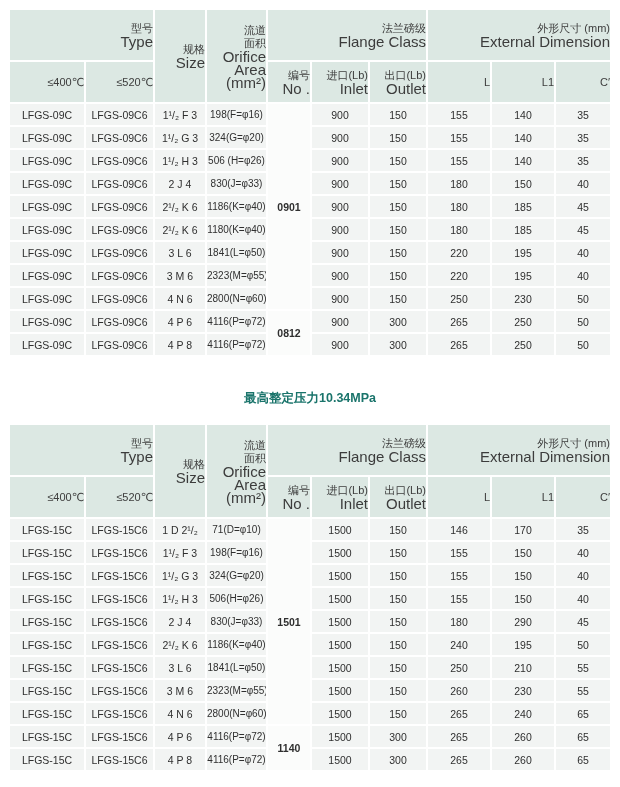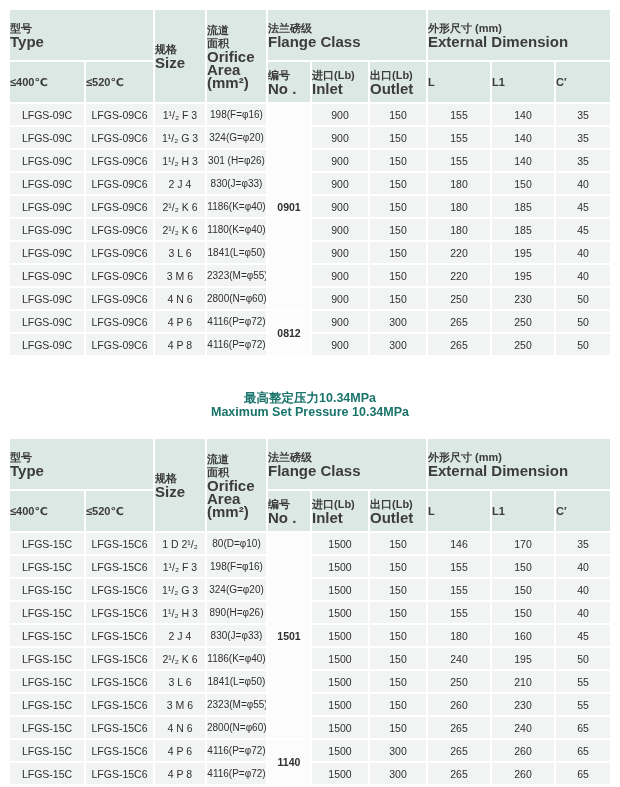--- a/index.html
+++ b/index.html
@@ -25,22 +25,22 @@
     border-spacing:2px;
     background:var(--grid);
   }
   .spec-table col.c0{width:74px}.spec-table col.c1{width:67px}
   .spec-table col.c2{width:50px}.spec-table col.c3{width:59px}
   .spec-table col.c4{width:42px}.spec-table col.c5{width:56px}
   .spec-table col.c6{width:56px}.spec-table col.c7{width:62px}
   .spec-table col.c8{width:62px}.spec-table col.c9{width:54px}
   .spec-table th{
     background:var(--header-bg);
-    font-weight:700;
-    text-align:left;
+    font-weight:400;
+    text-align:right;
     vertical-align:middle;
     color:#3c3c3c;
     padding:2px 0;
   }
   .spec-table thead tr.h1 th{height:50px;}
   .spec-table thead tr.h2 th{height:40px;}
   .spec-table th .zh{font-size:11px;line-height:13px;}
   .spec-table th .en{font-size:15px;line-height:13px;}
   .spec-table td{
     background:var(--cell-bg);
@@ -158,21 +158,21 @@
         <td>900</td>
         <td>150</td>
         <td>155</td>
         <td>140</td>
         <td>35</td>
       </tr>
       <tr>
         <td>LFGS-09C</td>
         <td>LFGS-09C6</td>
         <td>1¹/₂ H 3</td>
-        <td class="orifice">301 (H=φ26)</td>
+        <td class="orifice">506 (H=φ26)</td>
         <td>900</td>
         <td>150</td>
         <td>155</td>
         <td>140</td>
         <td>35</td>
       </tr>
       <tr>
         <td>LFGS-09C</td>
         <td>LFGS-09C6</td>
         <td>2 J 4</td>
@@ -259,21 +259,20 @@
         <td>300</td>
         <td>265</td>
         <td>250</td>
         <td>50</td>
       </tr>
     </tbody>
   </table>
 
 <div class="headline">
   <div>最高整定压力10.34MPa</div>
-  <div>Maximum Set Pressure 10.34MPa</div>
 </div>
 
 <table class="spec-table">
     <colgroup>
       <col class="c0">
       <col class="c1">
       <col class="c2">
       <col class="c3">
       <col class="c4">
       <col class="c5">
@@ -336,21 +335,21 @@
         <th>
           <div class="zh">C′</div>
         </th>
       </tr>
     </thead>
     <tbody>
       <tr>
         <td>LFGS-15C</td>
         <td>LFGS-15C6</td>
         <td>1 D 2¹/₂</td>
-        <td class="orifice">80(D=φ10)</td>
+        <td class="orifice">71(D=φ10)</td>
         <td class="no-cell" rowspan="9">1501</td>
         <td>1500</td>
         <td>150</td>
         <td>146</td>
         <td>170</td>
         <td>35</td>
       </tr>
       <tr>
         <td>LFGS-15C</td>
         <td>LFGS-15C6</td>
@@ -370,36 +369,36 @@
         <td>1500</td>
         <td>150</td>
         <td>155</td>
         <td>150</td>
         <td>40</td>
       </tr>
       <tr>
         <td>LFGS-15C</td>
         <td>LFGS-15C6</td>
         <td>1¹/₂ H 3</td>
-        <td class="orifice">890(H=φ26)</td>
+        <td class="orifice">506(H=φ26)</td>
         <td>1500</td>
         <td>150</td>
         <td>155</td>
         <td>150</td>
         <td>40</td>
       </tr>
       <tr>
         <td>LFGS-15C</td>
         <td>LFGS-15C6</td>
         <td>2 J 4</td>
         <td class="orifice">830(J=φ33)</td>
         <td>1500</td>
         <td>150</td>
         <td>180</td>
-        <td>160</td>
+        <td>290</td>
         <td>45</td>
       </tr>
       <tr>
         <td>LFGS-15C</td>
         <td>LFGS-15C6</td>
         <td>2¹/₂ K 6</td>
         <td class="orifice">1186(K=φ40)</td>
         <td>1500</td>
         <td>150</td>
         <td>240</td>

